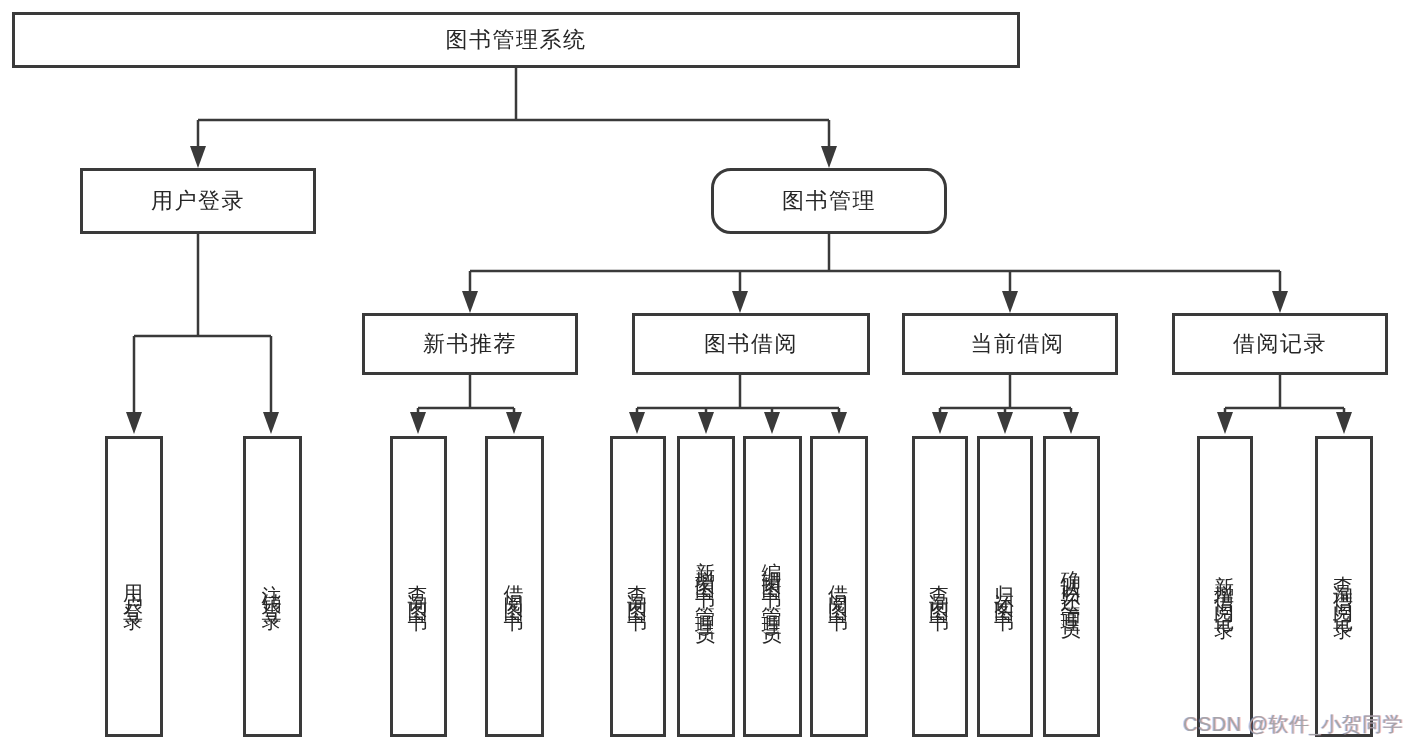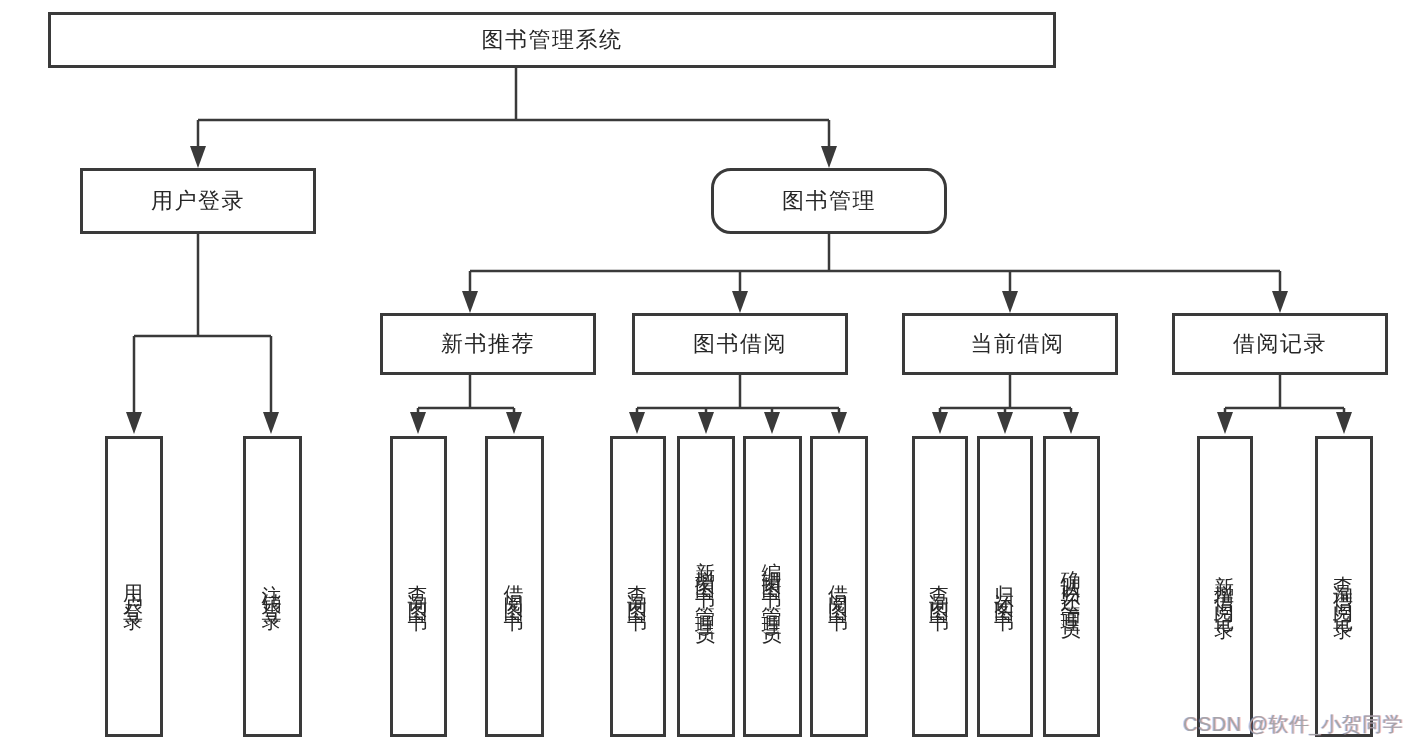--- a/index.html
+++ b/index.html
@@ -133,35 +133,35 @@
 
       <polygon points="932,412 948,412 940,434"></polygon>
       <polygon points="997,412 1013,412 1005,434"></polygon>
       <polygon points="1063,412 1079,412 1071,434"></polygon>
 
       <polygon points="1217,412 1233,412 1225,434"></polygon>
       <polygon points="1336,412 1352,412 1344,434"></polygon>
     </g>
   </svg>
 
-  <div class="h-box" style="left:12px; top:12px; width:1008px; height:56px;margin-left:36px;">
+  <div class="h-box" style="left:12px; top:12px; width:1008px; height:56px;">
     <span>图书管理系统</span>
   </div>
 
   <div class="h-box" style="left:80px; top:168px; width:236px; height:66px;">
     <span>用户登录</span>
   </div>
   <div class="h-box" style="left:711px; top:168px; width:236px; height:66px;border-radius:20px;">
     <span>图书管理</span>
   </div>
 
-  <div class="h-box" style="left:380px; top:313px; width:216px; height:62px;">
+  <div class="h-box" style="left:362px; top:313px; width:216px; height:62px;">
     <span>新书推荐</span>
   </div>
-  <div class="h-box" style="left:632px; top:313px; width:216px; height:62px;">
+  <div class="h-box" style="left:632px; top:313px; width:238px; height:62px;">
     <span>图书借阅</span>
   </div>
   <div class="h-box" style="left:902px; top:313px; width:216px; height:62px;padding-left:15px;">
     <span>当前借阅</span>
   </div>
   <div class="h-box" style="left:1172px; top:313px; width:216px; height:62px;justify-content:center;">
     <span>借阅记录</span>
   </div>
 
   <div class="v-box" style="left:105px; top:436px; width:58px; height:301px;">

